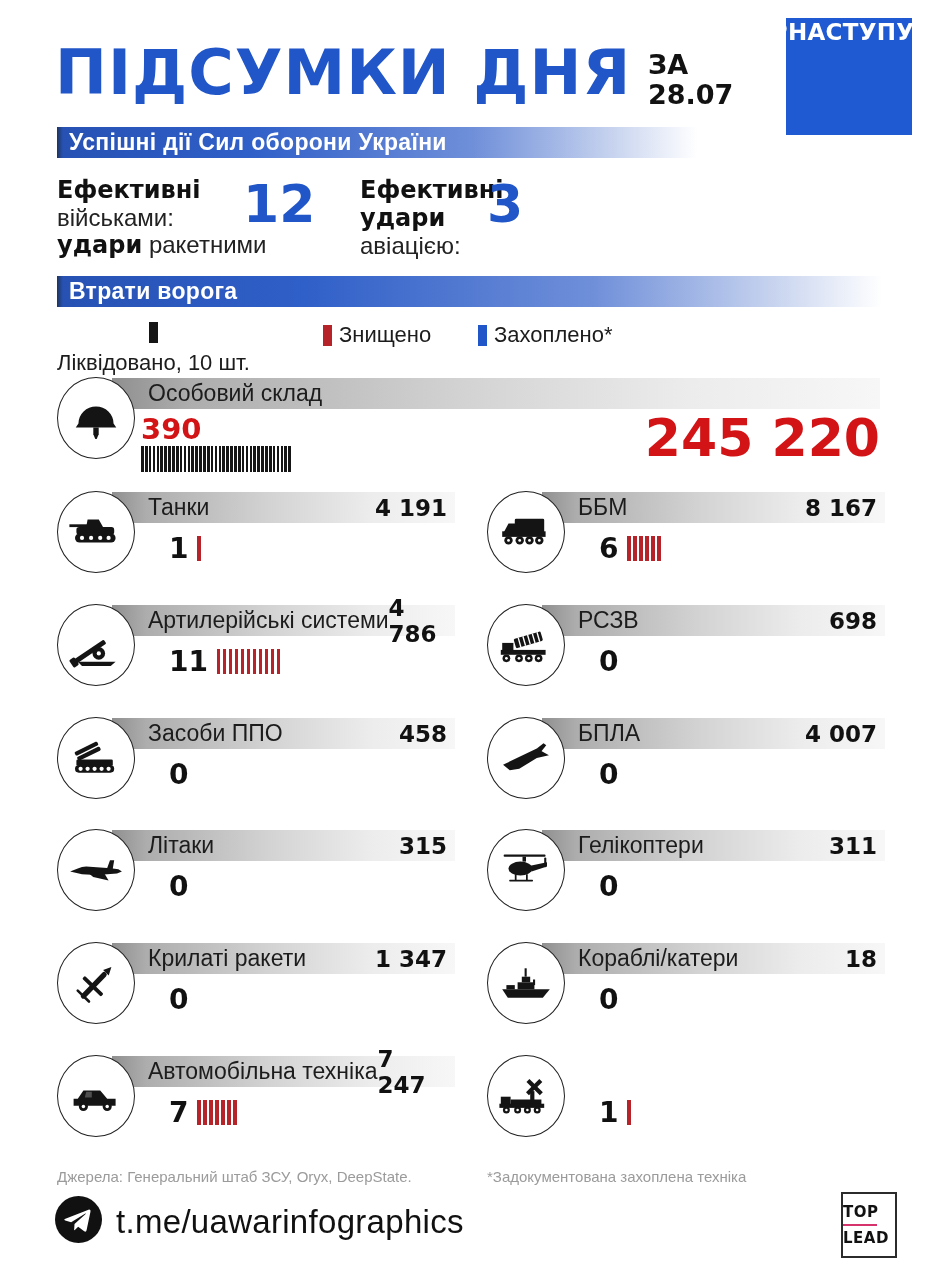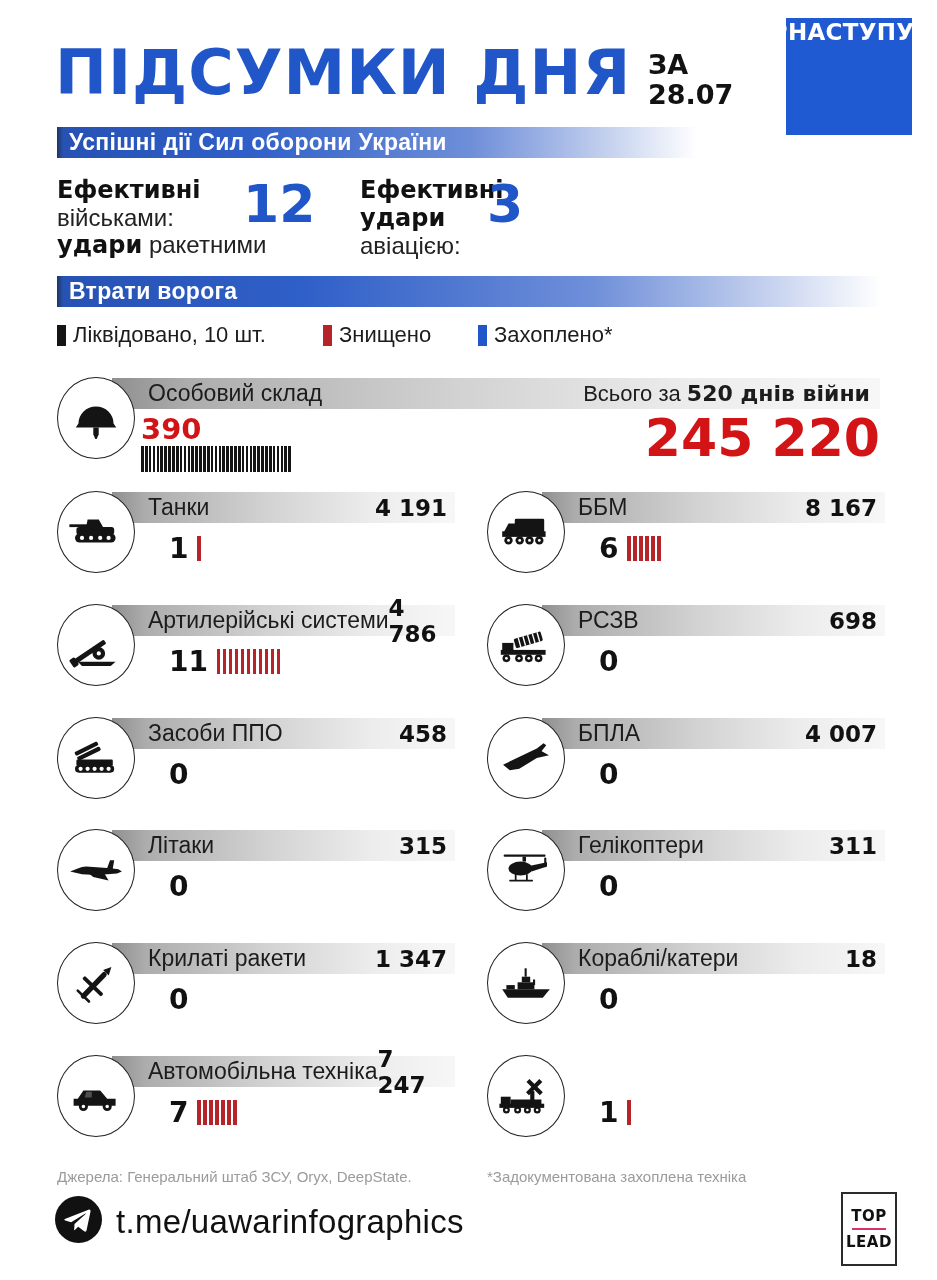--- a/index.html
+++ b/index.html
@@ -49,22 +49,22 @@
   .pers .gbar{width:768px;padding-right:10px;}
   .pers-total-label{font-size:22px;color:#1c1c1c;white-space:nowrap;}
   .pers-total-label b{font-weight:800;font-family:"DejaVu Sans",sans-serif;}
   .pers-num{position:absolute;left:84px;top:34px;font-size:29px;color:#d21417;}
   .pers-tally{position:absolute;left:84px;top:68px;}
   .pers-total{position:absolute;right:0;top:34px;width:100%;text-align:right;font-size:52px;color:#d21417;line-height:1;}
 
   .src{position:absolute;top:1168px;font-size:15px;color:#9b9b9b;}
   .tg{position:absolute;left:55px;top:1196px;display:flex;align-items:center;gap:14px;text-decoration:none;color:#111;}
   .tg .handle{font-size:33px;letter-spacing:.3px;font-weight:500;}
-  .toplead{position:absolute;left:841px;top:1192px;width:56px;height:74px;border:2px solid #2b2b2b;
-           box-sizing:border-box;display:flex;flex-direction:column;align-items:center;justify-content:center;gap:3px;background:#fff;}
+  .toplead{position:absolute;left:841px;top:1192px;width:56px;height:66px;border:2px solid #2b2b2b;
+           box-sizing:border-box;display:flex;flex-direction:column;align-items:flex-start;justify-content:center;gap:3px;background:#fff;}
   .toplead b{font-size:15px;letter-spacing:.5px;font-family:"DejaVu Sans",sans-serif;font-weight:800;color:#111;}
   .toplead .line{width:34px;height:2px;background:#d6336c;}
 </style>
 </head>
 <body>
 
 <div class="stage">
 
   <div class="title heavy">ПІДСУМКИ ДНЯ</div>
   <div class="date heavy">
@@ -88,37 +88,36 @@
 
   <div class="strike-label" style="left:360px;top:176px;">
     <div><b>Ефективні</b></div>
     <div><b>удари</b><span></span></div>
     <div><span>авіацією:</span></div>
   </div>
   <div class="strike-num heavy" style="left:487px;top:178px;">3</div>
 
   <div class="secbar bluegrad bar2">Втрати ворога</div>
 
-  <div class="legend-item" style="left:57px;">
+  <div class="legend-item" style="left:57px;flex-direction:column;">
     <i class="legend-sq" style="background: rgb(21, 21, 21);"></i>
     <span class="lbl">Ліквідовано, 10 шт.</span>
   </div>
   <div class="legend-item" style="left:315px;padding-left:8px;">
     <i class="legend-sq" style="background: rgb(182, 36, 42);"></i>
     <span class="lbl">Знищено</span>
   </div>
   <div class="legend-item" style="left:478px;">
     <i class="legend-sq" style="background: rgb(33, 86, 200);"></i>
     <span class="lbl">Захоплено*</span>
   </div>
 
   <div class="pers">
     <div class="gbar graygrad">
       <span class="glabel">Особовий склад</span>
-      <span class="pers-total-label"><span>Всього за </span><b>520 днів війни</b></span>
     </div>
     <div class="circ">
       <svg width="54" height="58" viewBox="0 0 80 80" fill="#141414">
           <path d="M14 48a26 25 0 0 1 52 0l4 6H10z"></path>
           <path d="M36 54h8v10l-3 7h-2l-3-7z"></path>
         </svg>
     </div>
     <div class="pers-num heavy">390</div>
     <div class="pers-tally ticks black">
         <i></i>

